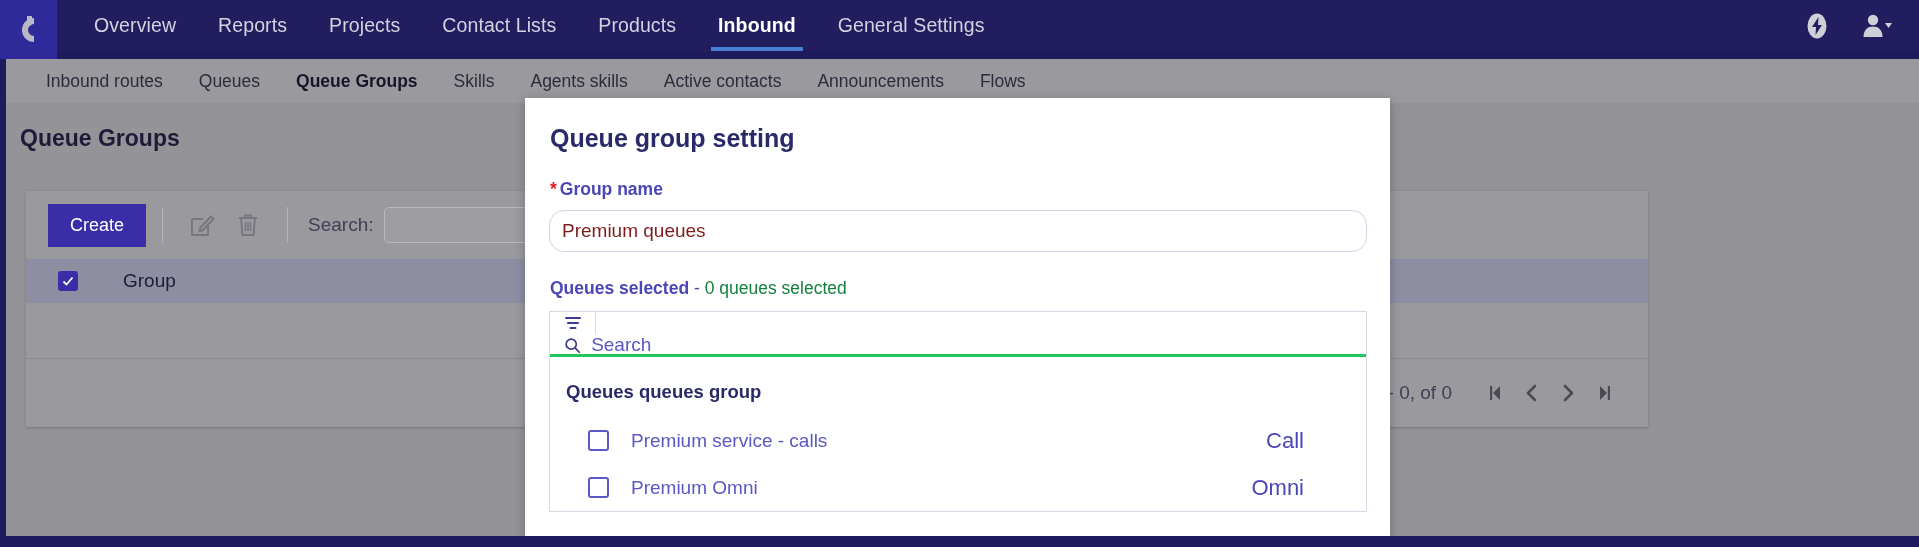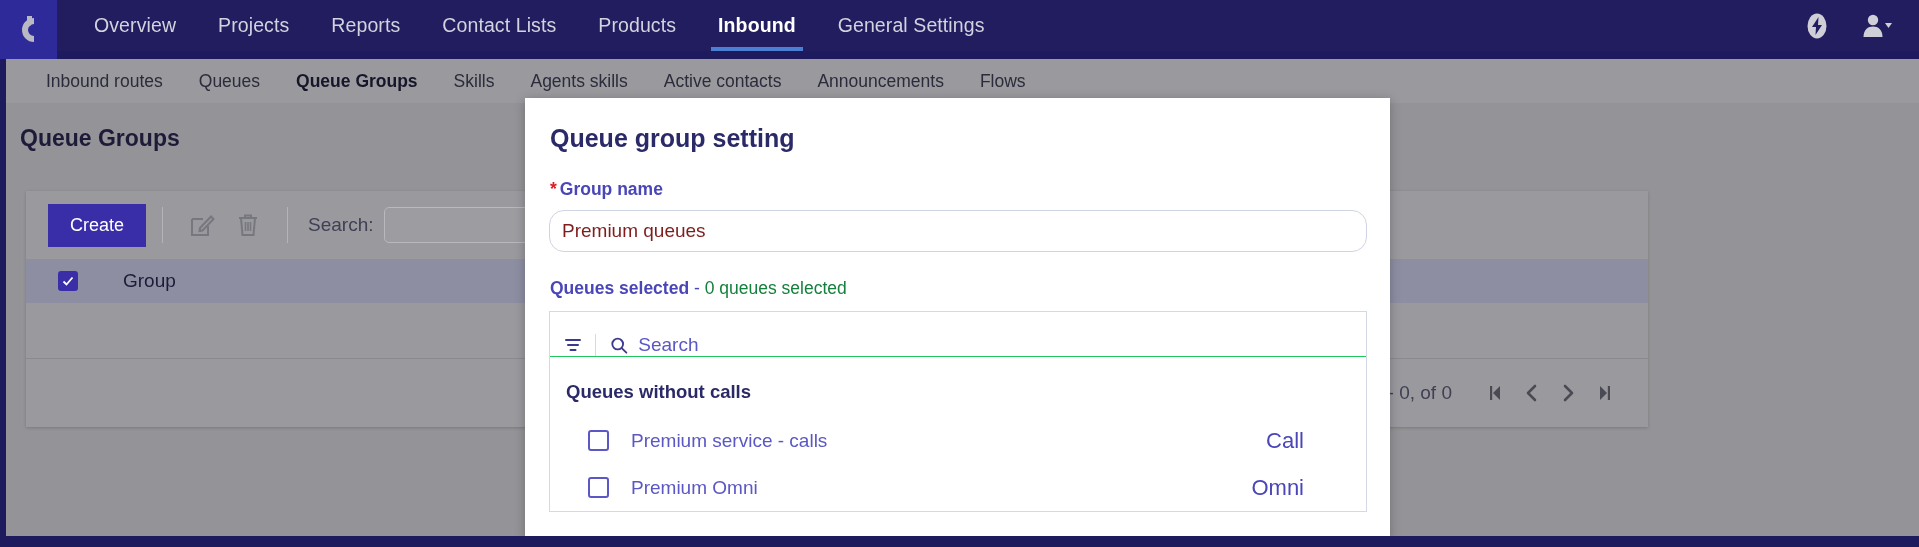--- a/index.html
+++ b/index.html
@@ -279,23 +279,24 @@
   .queues-selected-line .qs-bold { font-weight: bold; }
   .qs-count { color: #15803d; }
 
   .picker {
     width: 818px;
     border: 1px solid #d4d9e5;
     border-top: 1px solid #d4d9e5;
   }
   .picker-searchrow {
     display: flex;
-    align-items: flex-end;
+    align-items: flex-start;
     height: 45px;
-    border-bottom: 1px solid #22c55e;
+    border-bottom: 3px solid #22c55e;
+    flex-direction: column;
   }
   .filter-cell {
     width: 46px;
     display: flex;
     align-items: center;
     justify-content: center;
     border-right: 1px solid #d4d9e5;
     cursor: pointer;
   }
   .picker-search {
@@ -379,24 +380,24 @@
         <path d="M20 4 A11 11 0 1 0 20 28 L20 22 A5 5 0 1 1 20 10 Z" fill="#b9b9c4"></path>
         <path d="M13 2 L13 13 A5 5 0 0 0 18 8 L18 2 Z" fill="#b9b9c4"></path>
       </svg>
     </div>
 
     <div class="nav-items">
       <div class="nav-item">
           <span>Overview</span>
         </div>
       <div class="nav-item">
+          <span>Reports</span>
+        </div>
+      <div class="nav-item">
           <span>Projects</span>
-        </div>
-      <div class="nav-item">
-          <span>Reports</span>
         </div>
       <div class="nav-item">
           <span>Contact Lists</span>
         </div>
       <div class="nav-item">
           <span>Products</span>
         </div>
       <div class="nav-item active">
           <span>Inbound</span>
         </div>
@@ -524,21 +525,21 @@
           <div class="picker-search">
             <svg width="19" height="19" viewBox="0 0 19 19">
               <circle cx="8" cy="8" r="5.6" stroke="#3b3a8f" stroke-width="1.9" fill="none"></circle>
               <path d="M12.2 12.2 L17 17" stroke="#3b3a8f" stroke-width="1.9" stroke-linecap="round"></path>
             </svg>
             <input type="text" placeholder="Search" style="">
           </div>
         </div>
 
         <div class="picker-body">
-          <div class="group-heading">Queues without calls</div>
+          <div class="group-heading">Queues queues group</div>
 
           <div class="queue-row">
             <div class="cb-empty"></div>
             <div class="queue-name">Premium service - calls</div>
             <div class="queue-type">Call</div>
           </div>
 
           <div class="queue-row">
             <div class="cb-empty"></div>
             <div class="queue-name">Premium Omni</div>

